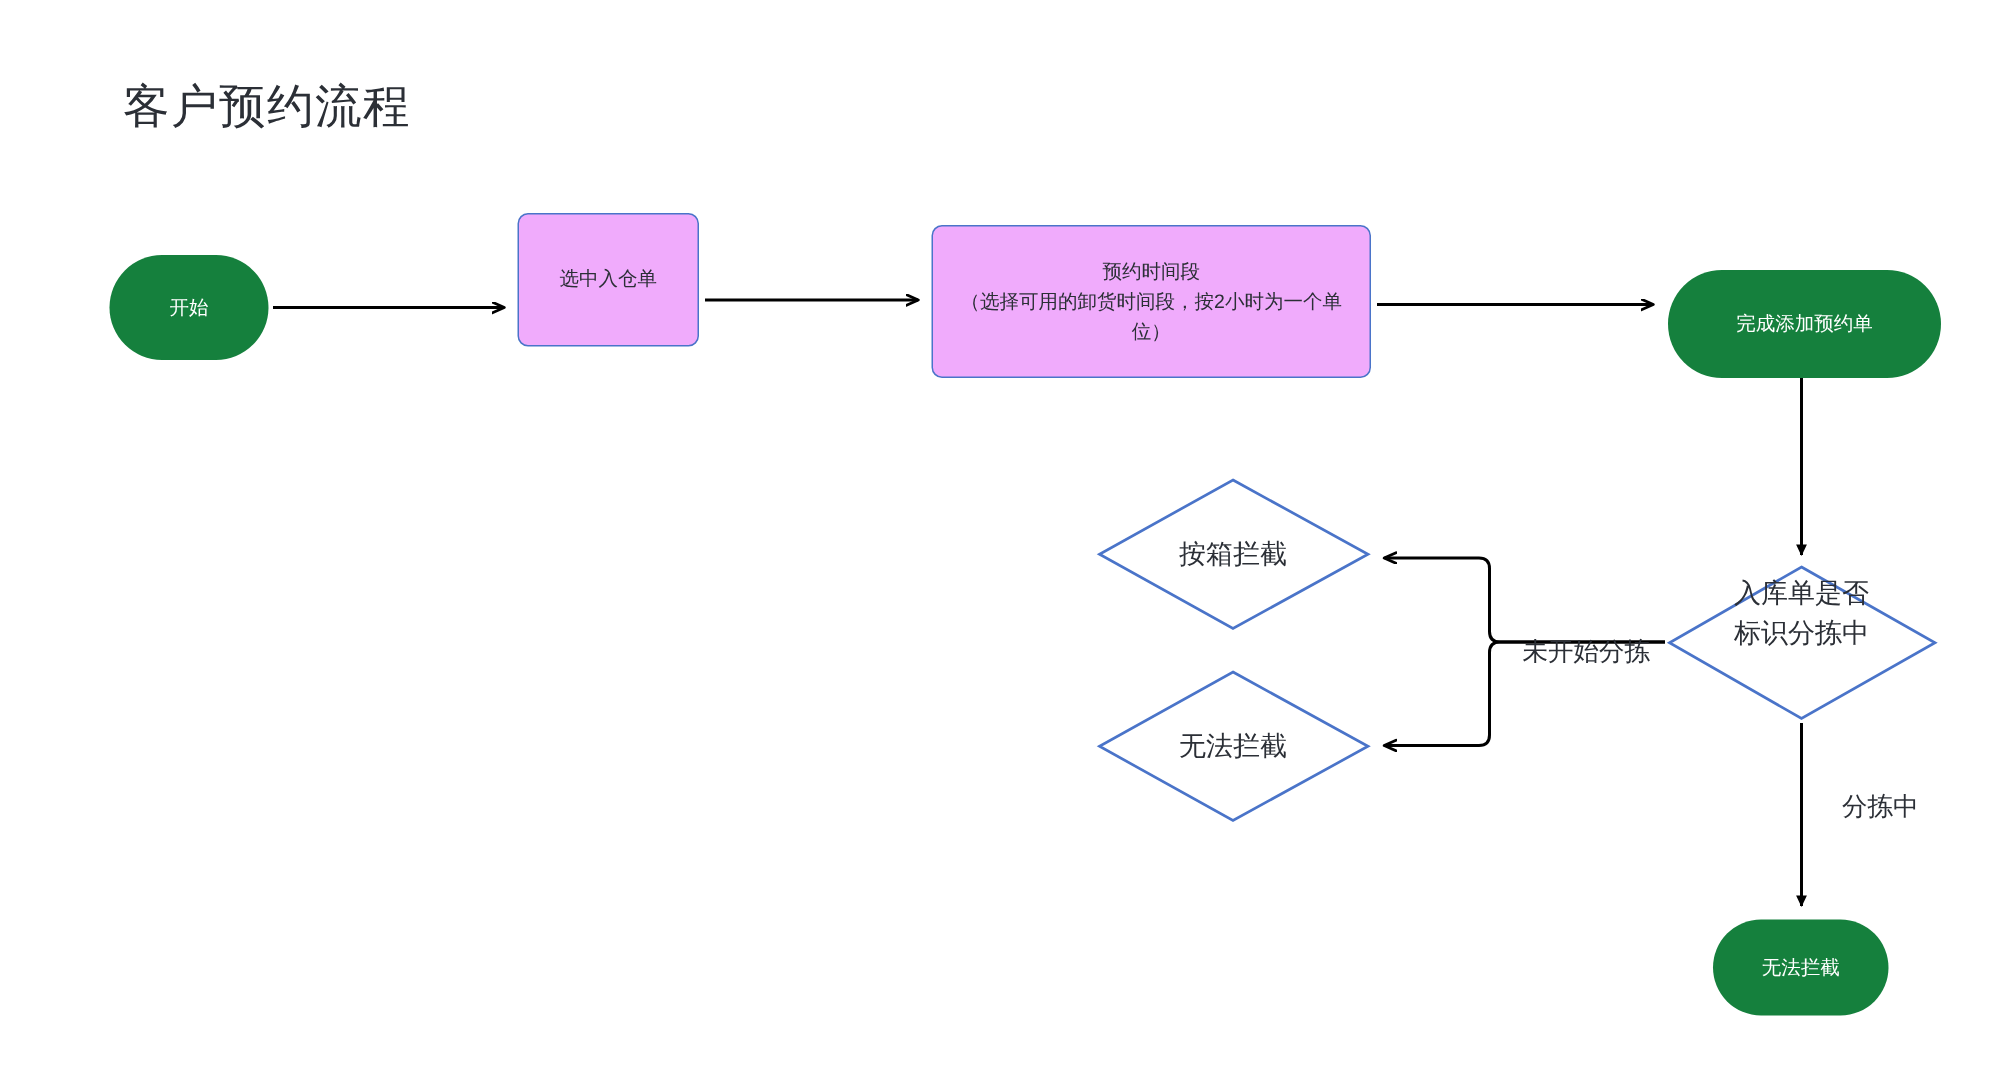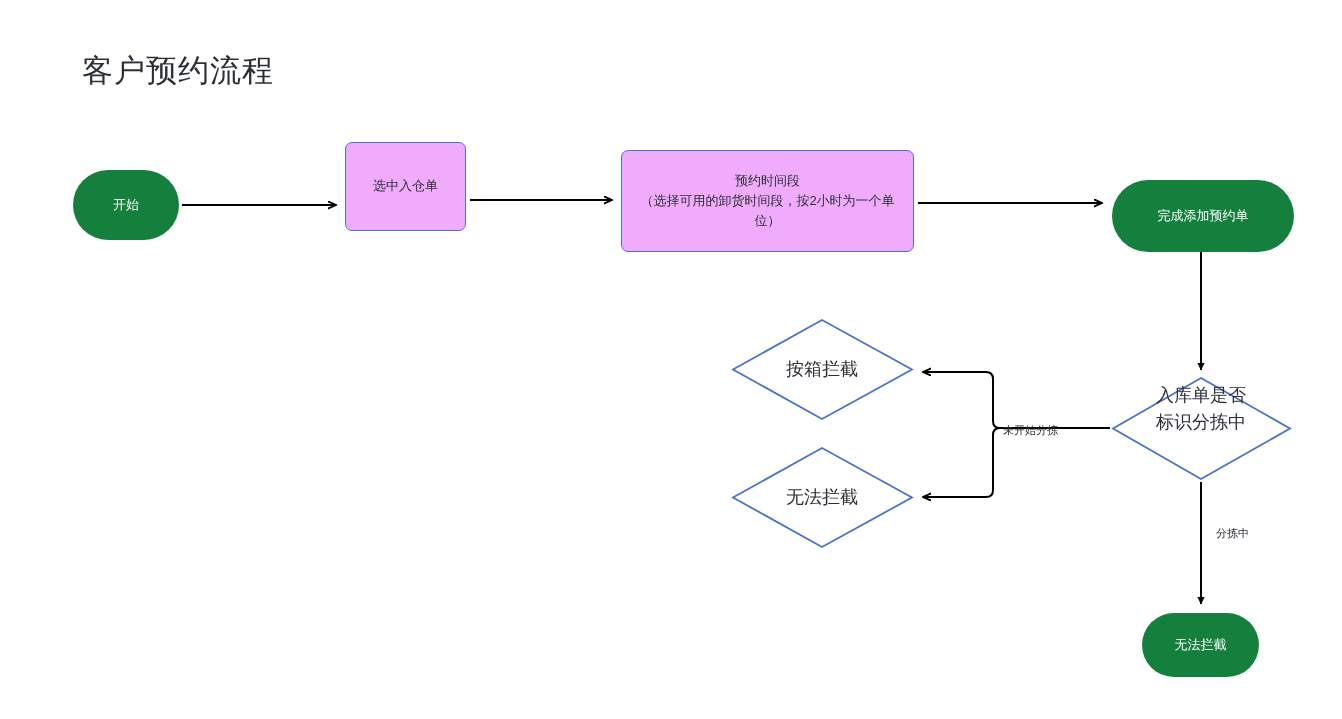--- a/index.html
+++ b/index.html
@@ -65,23 +65,24 @@
     justify-content: center;
     text-align: center;
     font-size: 18px;
     line-height: 1.5;
     color: #2b2f36;
     white-space: pre-line;
     pointer-events: none;
   }
   .edge-label {
     position: absolute;
-    font-size: 11px;
+    font-size: 17px;
     color: #2b2f36;
     white-space: nowrap;
+    margin-left: 12px;
   }
 </style>
 </head>
 <body>
 
 <div id="page-title">客户预约流程</div>
 
 <svg id="flow-canvas" viewBox="0 0 1342 719" xmlns="http://www.w3.org/2000/svg">
   <defs>
     <marker id="arrow-open" markerWidth="10" markerHeight="10" refX="8.2" refY="4" orient="auto" markerUnits="userSpaceOnUse">

